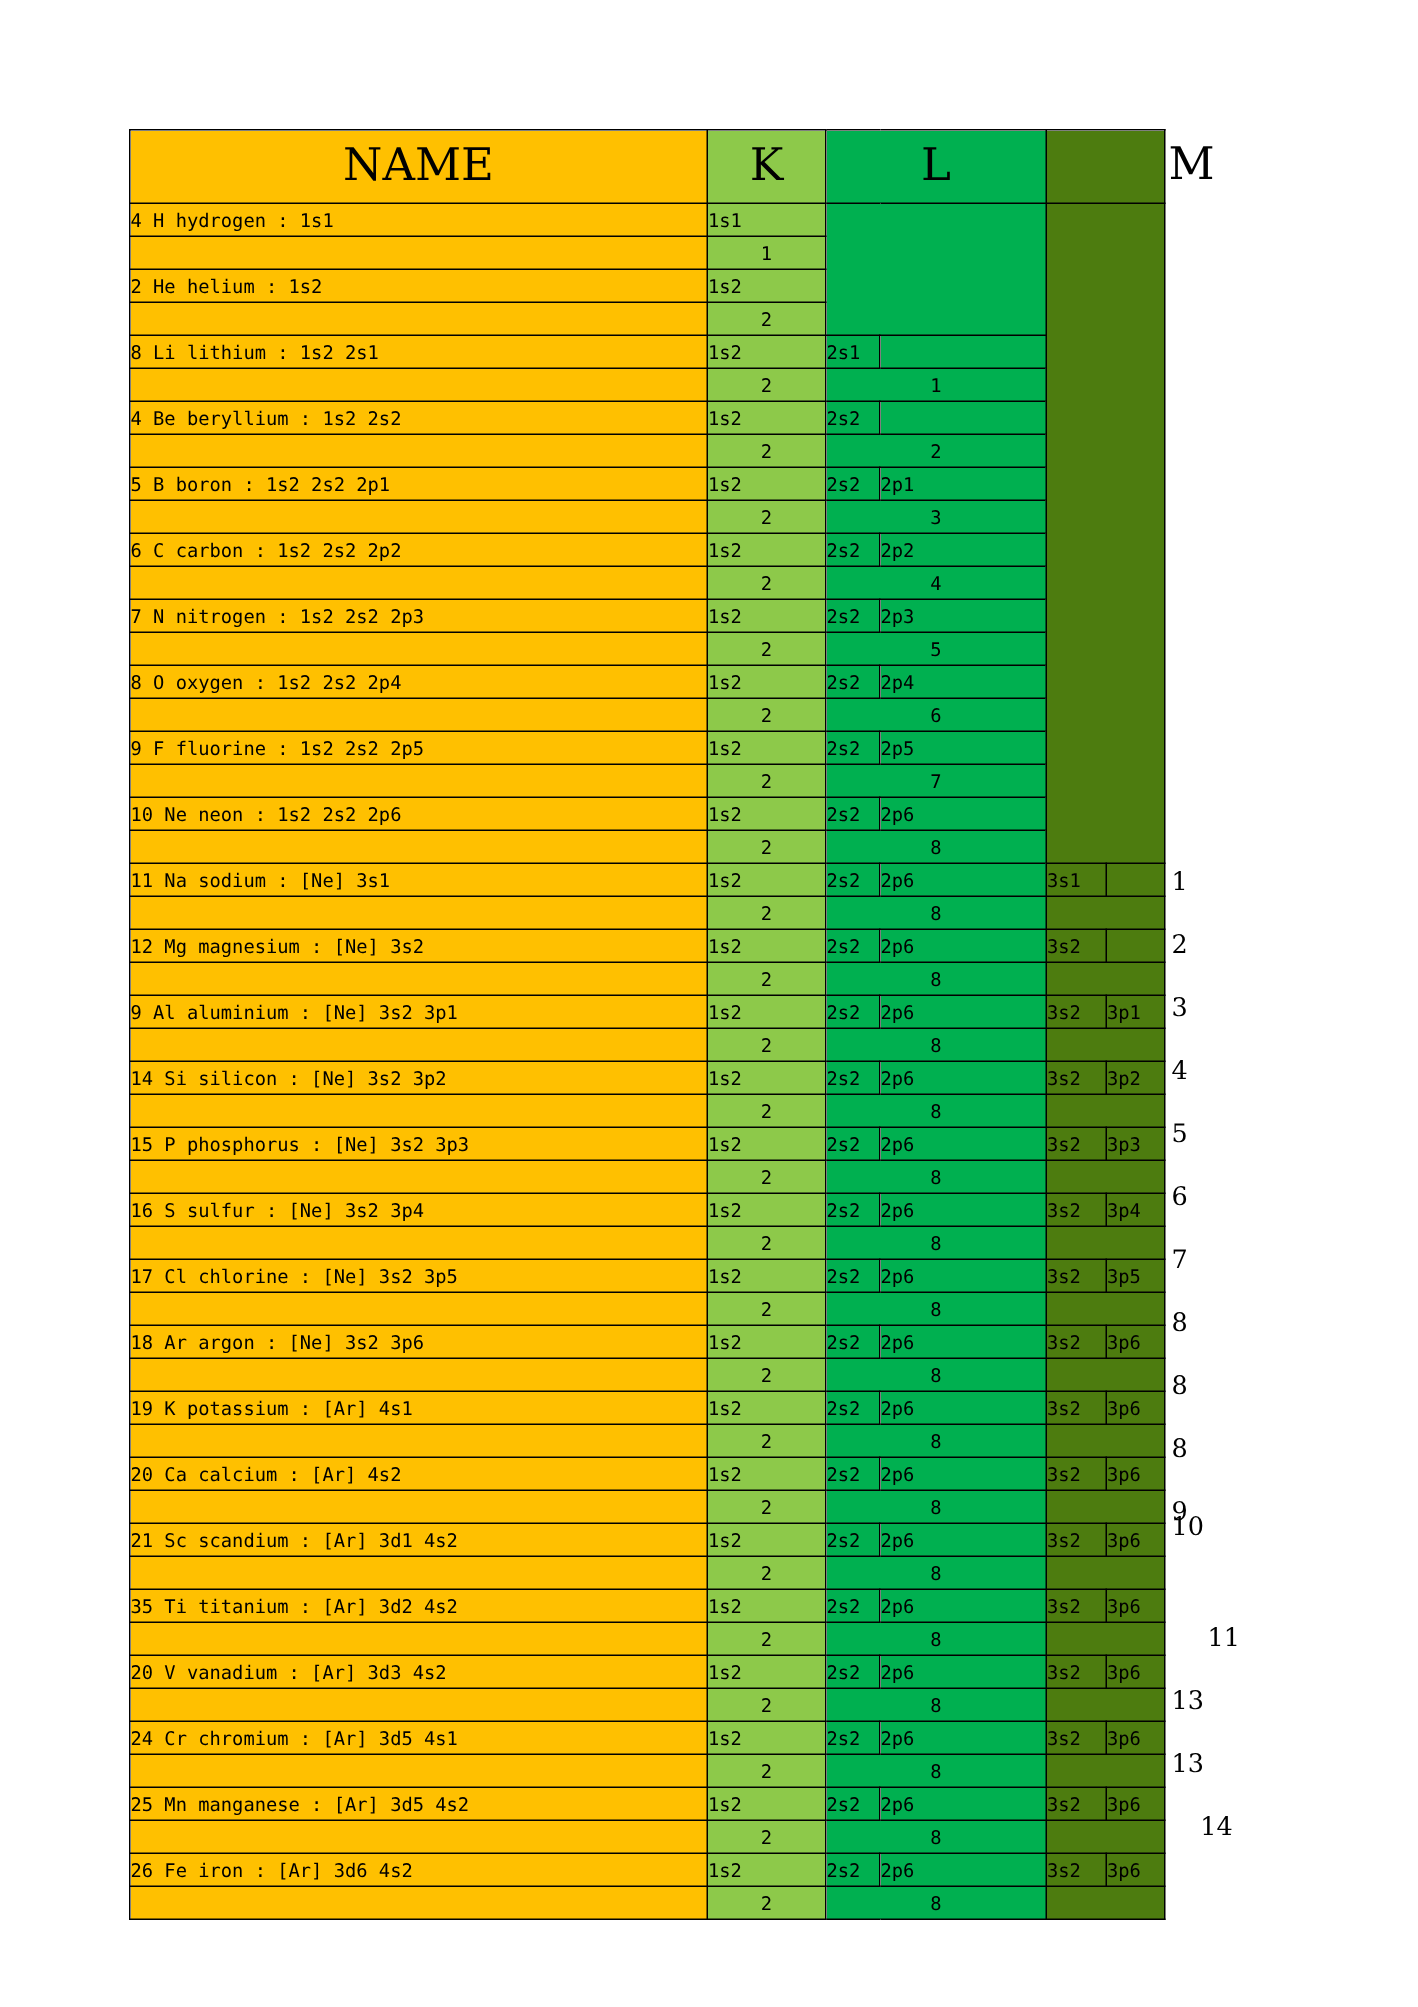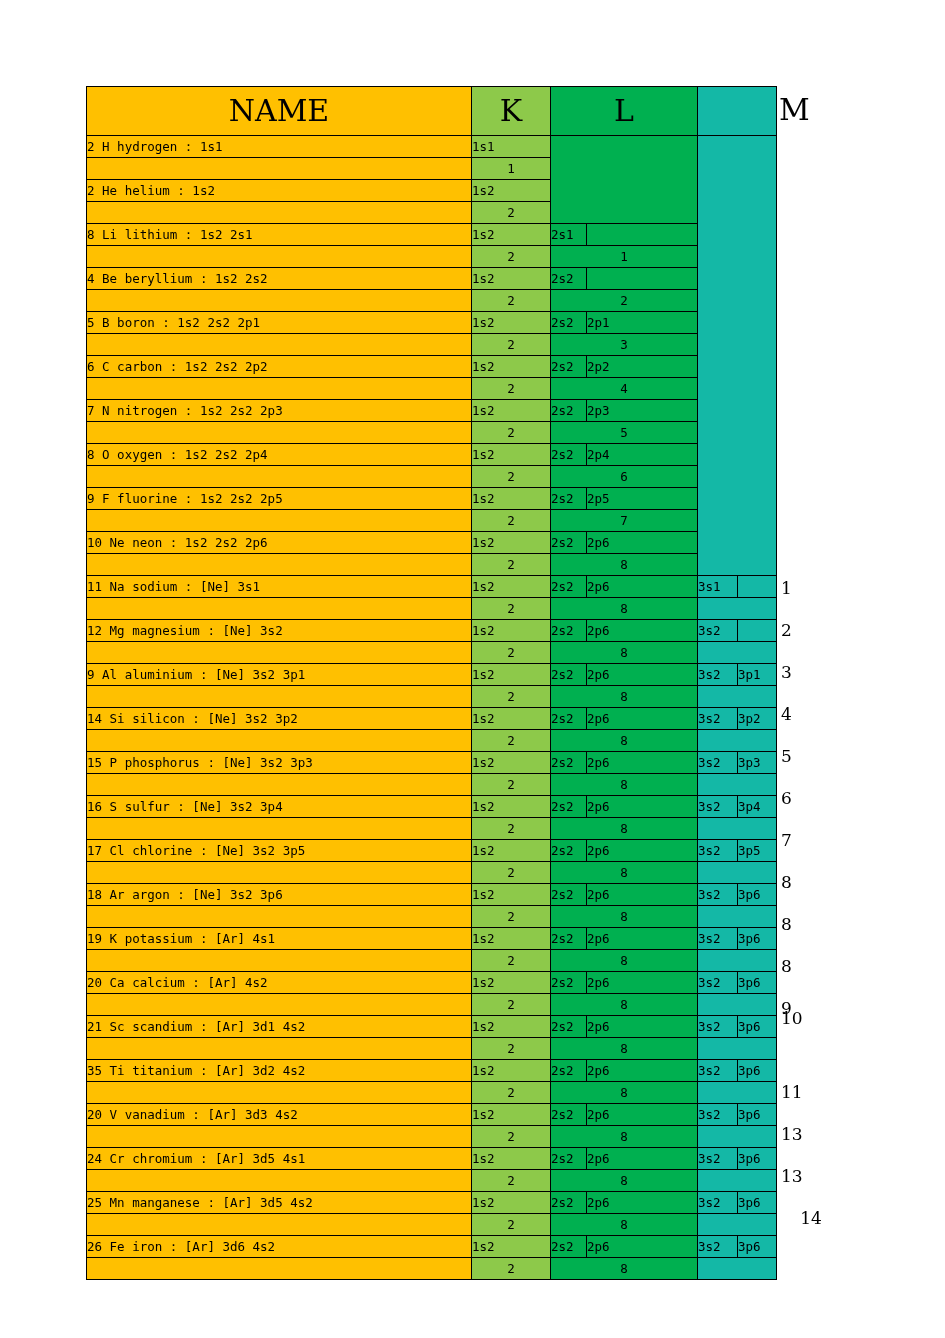--- a/index.html
+++ b/index.html
@@ -37,21 +37,21 @@
   .c-k{width:79px;}
   .c-l1{width:36px;}
   .c-l2{width:111px;}
   .c-m1{width:40px;}
   .c-m2{width:39px;}
 
   
   .fill-name{background:#FFC000;}
   .fill-k{background:#8DC94A;}
   .fill-l{background:#00B050;}
-  .fill-m{background:#14b8a6;}
+  .fill-m{background:#4d7c0f;}
 
   
   .hdr td{
     height:48px;
     line-height:48px;
     text-align:center;
     font-family:"DejaVu Serif","Liberation Serif",serif;
     font-size:30px;
     border:1px solid #000000;
   }
@@ -99,21 +99,21 @@
         <col class="c-m2">
     </colgroup>
     <tbody id="table-body">
         <tr class="hdr">
           <td class="fill-name">NAME</td>
           <td class="fill-k">K</td>
           <td class="fill-l" colspan="2">L</td>
           <td class="fill-m blankcell" colspan="2"></td>
         </tr>
         <tr>
-          <td class="fill-name t-left" rowspan="1">2 H hydrogen : 1s1</td>
+          <td class="fill-name t-left" rowspan="1">4 H hydrogen : 1s1</td>
           <td class="fill-k t-left">1s1</td>
           <td class="fill-l blankcell" colspan="2" rowspan="4"></td>
           <td class="fill-m blankcell" colspan="2" rowspan="20"></td>
         </tr>
         <tr>
           <td class="fill-name blankcell"></td>
           <td class="fill-k t-center">1</td>
         </tr>
         <tr>
           <td class="fill-name t-left" rowspan="1">2 He helium : 1s2</td>
@@ -445,19 +445,19 @@
       <div class="cnt" style="top: 662px;">3</div>
       <div class="cnt" style="top: 704px;">4</div>
       <div class="cnt" style="top: 746px;">5</div>
       <div class="cnt" style="top: 788px;">6</div>
       <div class="cnt" style="top: 830px;">7</div>
       <div class="cnt" style="top: 872px;">8</div>
       <div class="cnt" style="top: 914px;">8</div>
       <div class="cnt" style="top: 956px;">8</div>
       <div class="cnt" style="top: 998px;">9</div>
       <div class="cnt" style="top: 1008px;">10</div>
-      <div class="cnt" style="top: 1082px;">11</div>
+      <div class="cnt" style="top: 1082px; margin-left: 24px;">11</div>
       <div class="cnt" style="top: 1124px;">13</div>
       <div class="cnt" style="top: 1166px;">13</div>
       <div class="cnt" style="top: 1208px; text-align: center;">14</div>
     </div>
 
 </div>
 
 </body></html>

